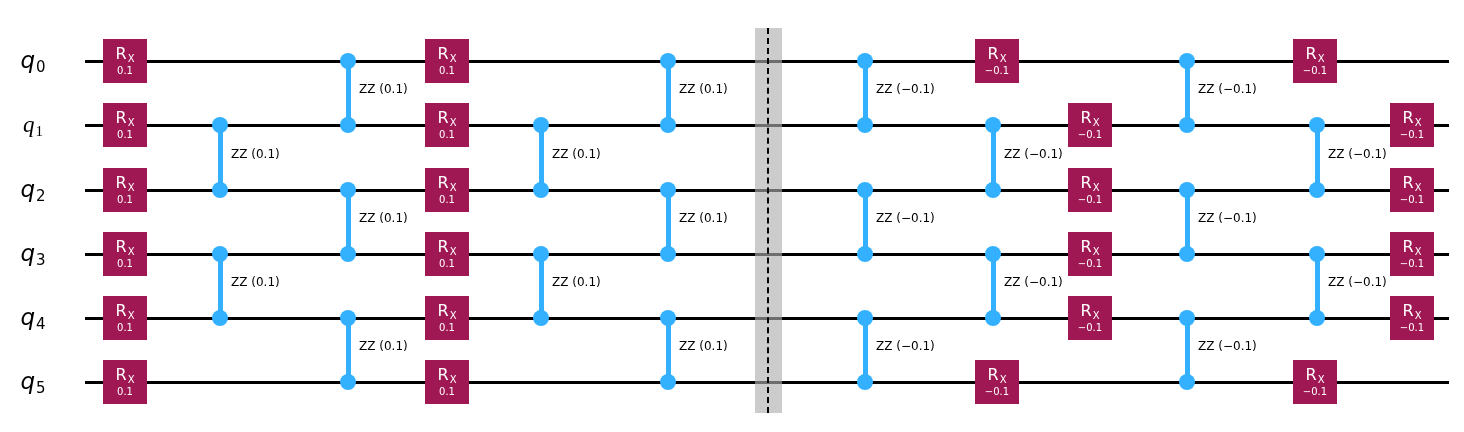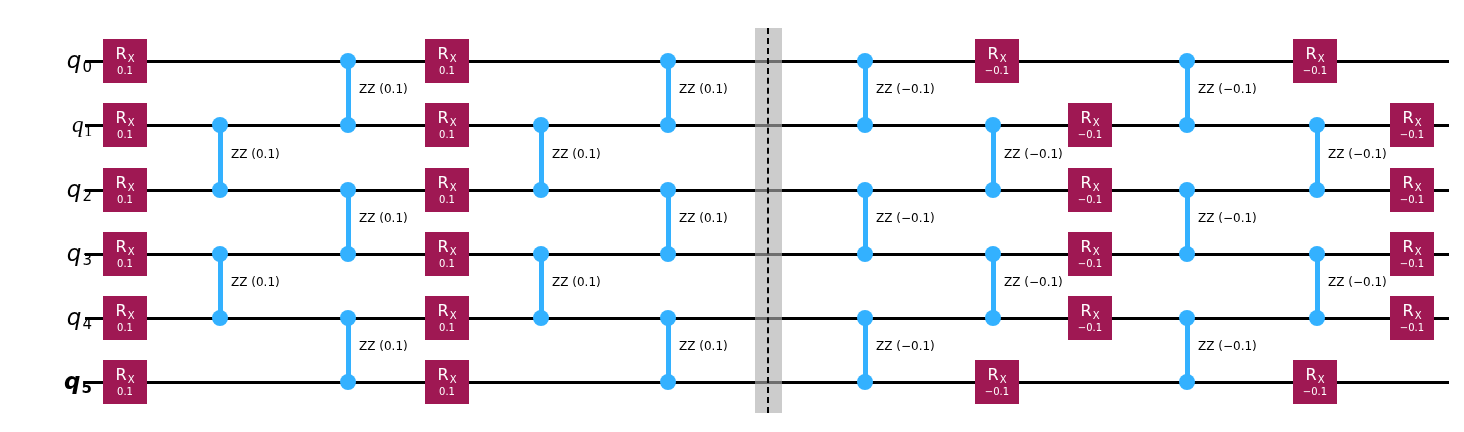--- a/index.html
+++ b/index.html
@@ -11,23 +11,23 @@
     font-family: "DejaVu Sans", "Liberation Sans", sans-serif;
     overflow: hidden;
   }
   .wire {
     position: absolute;
     height: 3px;
     background: var(--wire, #000);
   }
   .qlabel {
     position: absolute;
-    left: 28px;
+    left: 1px;
     width: 64px;
-    text-align: right;
+    text-align: center;
     transform: translateY(-52%);
     font-style: italic;
     font-size: 23px;
     line-height: 1;
     color: var(--text, #000);
     white-space: nowrap;
   }
   .qlabel .qsub {
     font-style: normal;
     font-size: 15px;
@@ -86,21 +86,21 @@
     <div class="qlabel" style="top: 61px;"><span>q</span><span class="qsub">0</span></div>
     <div class="wire" style="left: 85px; width: 1364px; top: 59.5px;"></div>
     <div class="qlabel" style="top: 125px; font-family: Liberation Serif, serif;"><span>q</span><span class="qsub">1</span></div>
     <div class="wire" style="left: 85px; width: 1364px; top: 123.5px;"></div>
     <div class="qlabel" style="top: 190px;"><span>q</span><span class="qsub">2</span></div>
     <div class="wire" style="left: 85px; width: 1364px; top: 188.5px;"></div>
     <div class="qlabel" style="top: 254px;"><span>q</span><span class="qsub">3</span></div>
     <div class="wire" style="left: 85px; width: 1364px; top: 252.5px;"></div>
     <div class="qlabel" style="top: 318px;"><span>q</span><span class="qsub">4</span></div>
     <div class="wire" style="left: 85px; width: 1364px; top: 316.5px;"></div>
-    <div class="qlabel" style="top: 382px; font-weight: bold;"><span>q</span><span class="qsub">5</span></div>
+    <div class="qlabel" style="top: 382px;"><span>q</span><span class="qsub">5</span></div>
     <div class="wire" style="left: 85px; width: 1364px; top: 380.5px;"></div>
     <div class="zzline" style="left: 217.5px; top: 125px; height: 65px;"></div>
     <div class="zzdot" style="left: 212px; top: 117px;"></div>
     <div class="zzdot" style="left: 212px; top: 182px;"></div>
     <span class="zzlabel" style="left: 231px; top: 153.5px;">ZZ (0.1)</span>
     <div class="zzline" style="left: 217.5px; top: 254px; height: 64px;"></div>
     <div class="zzdot" style="left: 212px; top: 246px;"></div>
     <div class="zzdot" style="left: 212px; top: 310px;"></div>
     <span class="zzlabel" style="left: 231px; top: 282px;">ZZ (0.1)</span>
     <div class="zzline" style="left: 345.5px; top: 61px; height: 64px;"></div>

